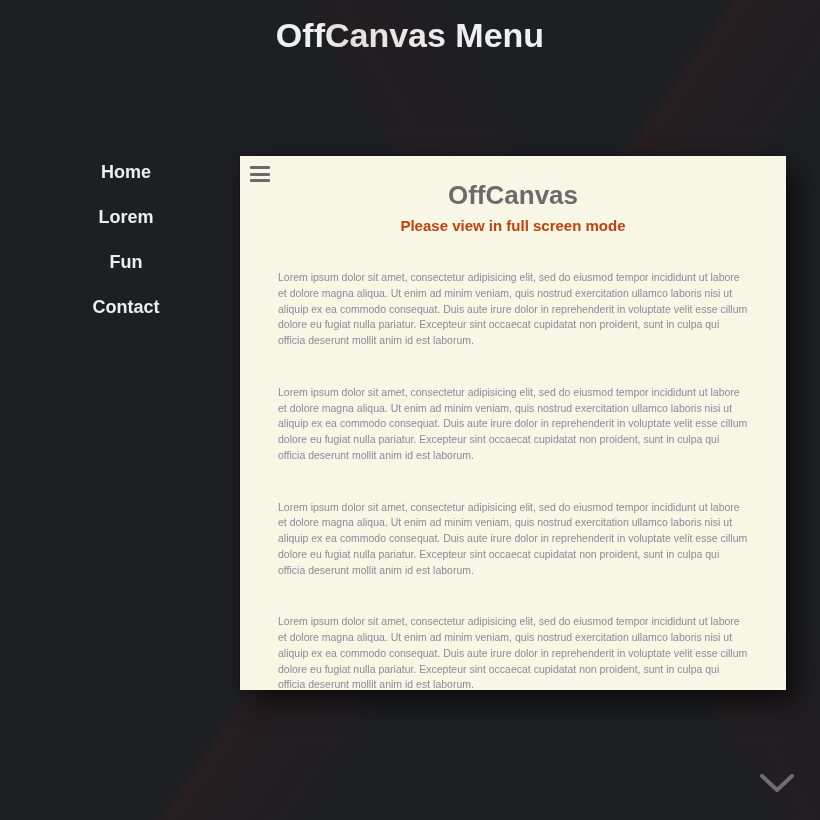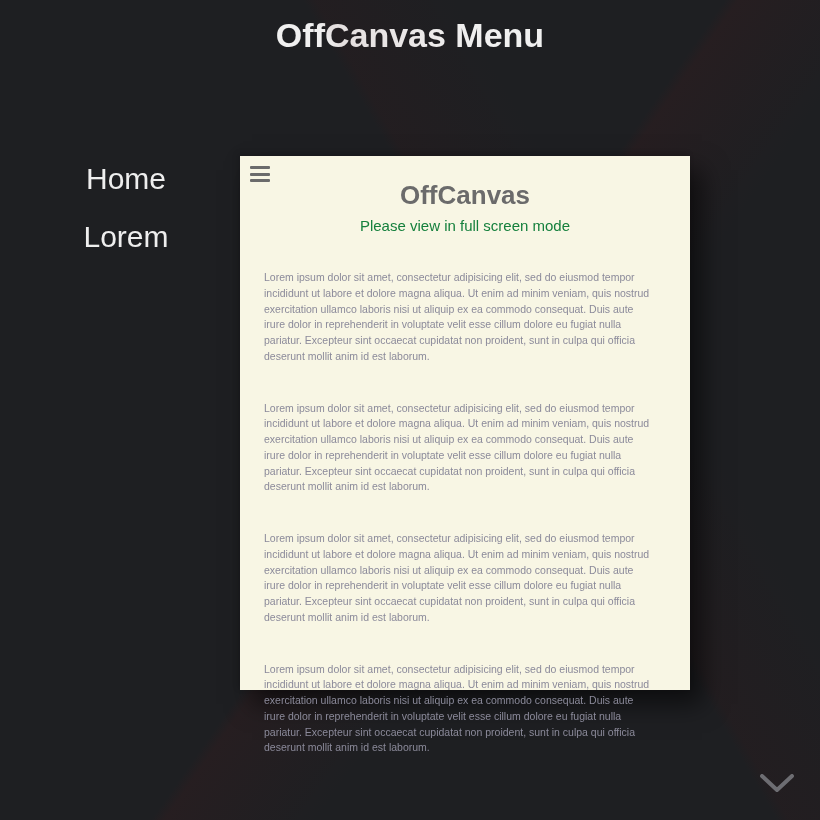--- a/index.html
+++ b/index.html
@@ -18,31 +18,31 @@
 }
 .nav-menu {
   position: absolute;
   left: 0;
   top: 150px;
   width: 220px;
   text-align: center;
 }
 .nav-item {
   color: #eeeeee;
-  font-size: 30px;
-  font-weight: 400;
+  font-size: 18px;
+  font-weight: 700;
   padding: 12px 0;
   cursor: pointer;
   margin-left: 32px;
 }
 .card {
   position: absolute;
   left: 240px;
   top: 156px;
-  width: 450px;
+  width: 546px;
   height: 534px;
   background: #f8f6e4;
   box-shadow: 12px 14px 24px rgba(0,0,0,0.55), -2px -2px 6px rgba(0,0,0,0.15);
 }
 .hamburger {
   position: absolute;
   left: 10px;
   top: 10px;
   width: 20px;
   height: 16px;
@@ -59,27 +59,27 @@
 }
 .card-title {
   text-align: center;
   color: #6b6b6b;
   font-size: 26px;
   font-weight: 700;
   margin-top: 24px;
 }
 .card-subtitle {
   text-align: center;
-  color: #15803d;
+  color: #c2410c;
   font-size: 15px;
-  font-weight: 400;
+  font-weight: 700;
   margin-top: 6px;
 }
 .content {
-  padding: 4px 38px 30px 24px;
+  padding: 4px 38px 30px 38px;
 }
 .para {
   color: #8b8a9a;
   font-size: 10.5px;
   line-height: 1.5;
   margin-top: 36px;
 }
 .para:first-child { margin-top: 32px; }
 .chevron-down {
   position: absolute;
@@ -103,20 +103,22 @@
 </head>
 <body>
 
 <div class="ambience"></div>
 
 <h1 class="page-title">OffCanvas Menu</h1>
 
 <nav class="nav-menu">
   <div class="nav-item">Home</div>
   <div class="nav-item">Lorem</div>
+  <div class="nav-item">Fun</div>
+  <div class="nav-item">Contact</div>
 </nav>
 
 <div class="card">
   <div class="hamburger">
     <span></span>
       <span></span>
       <span></span>
   </div>
   <h2 class="card-title">OffCanvas</h2>
   <div class="card-subtitle">Please view in full screen mode</div>

